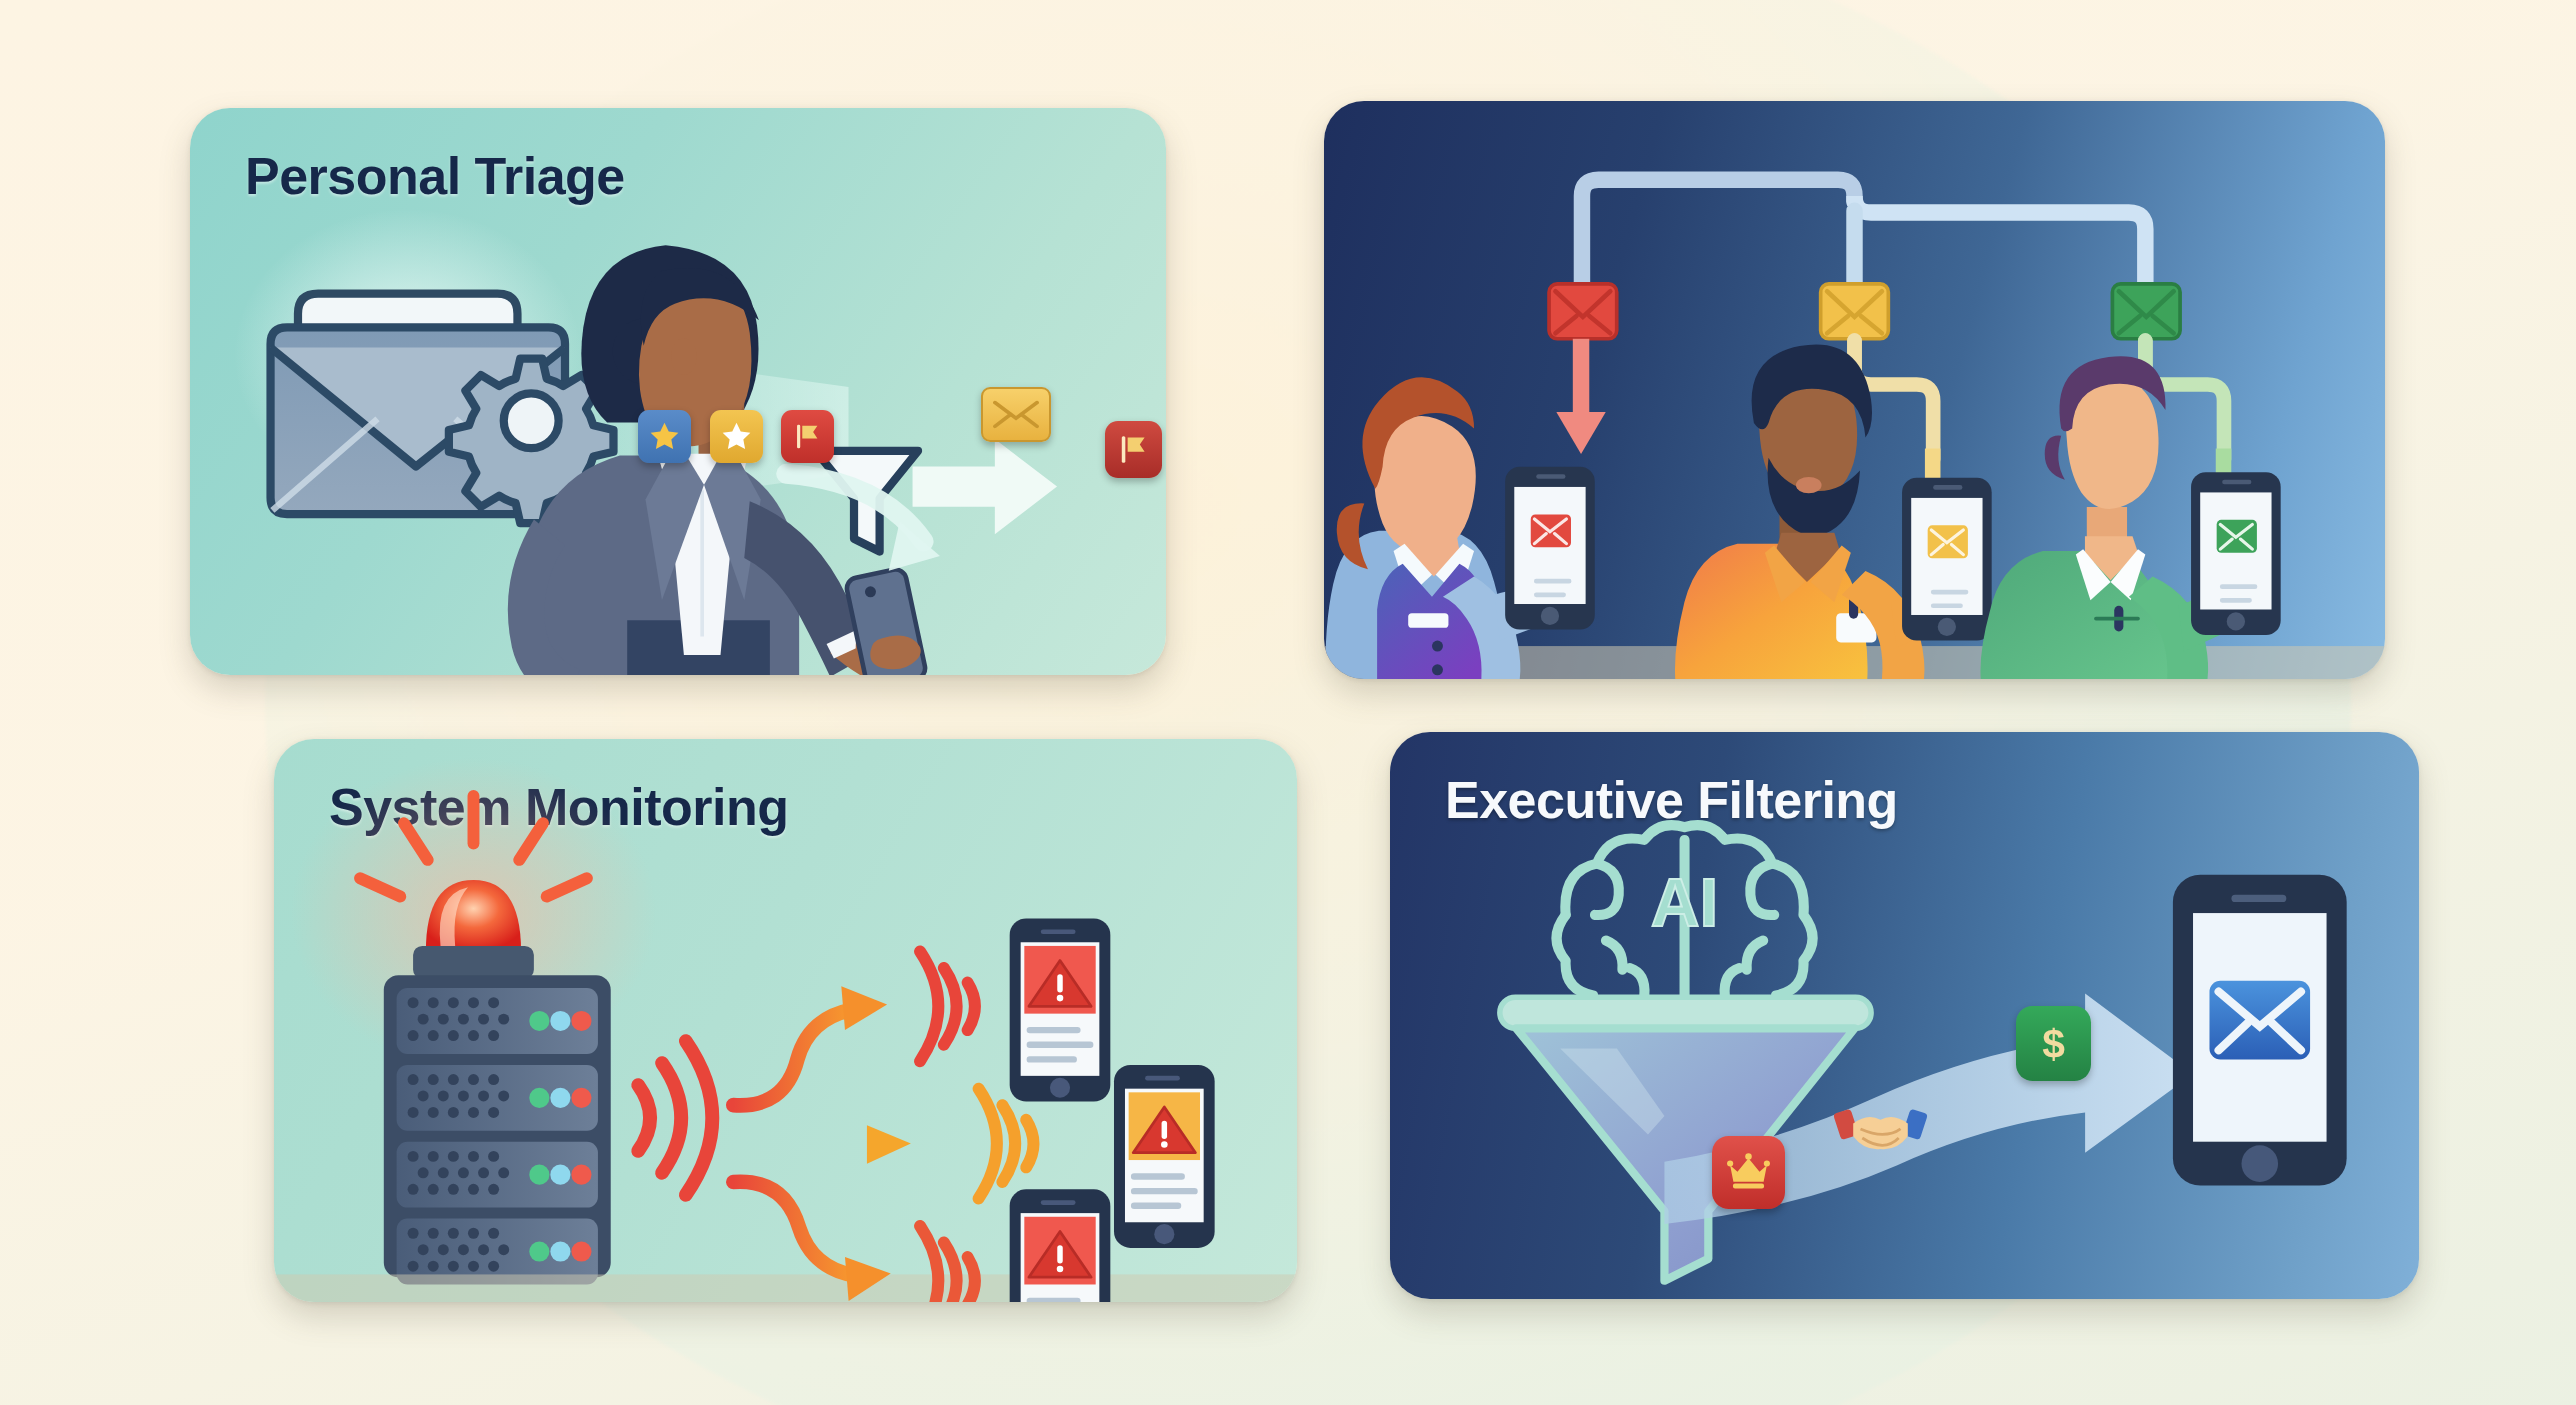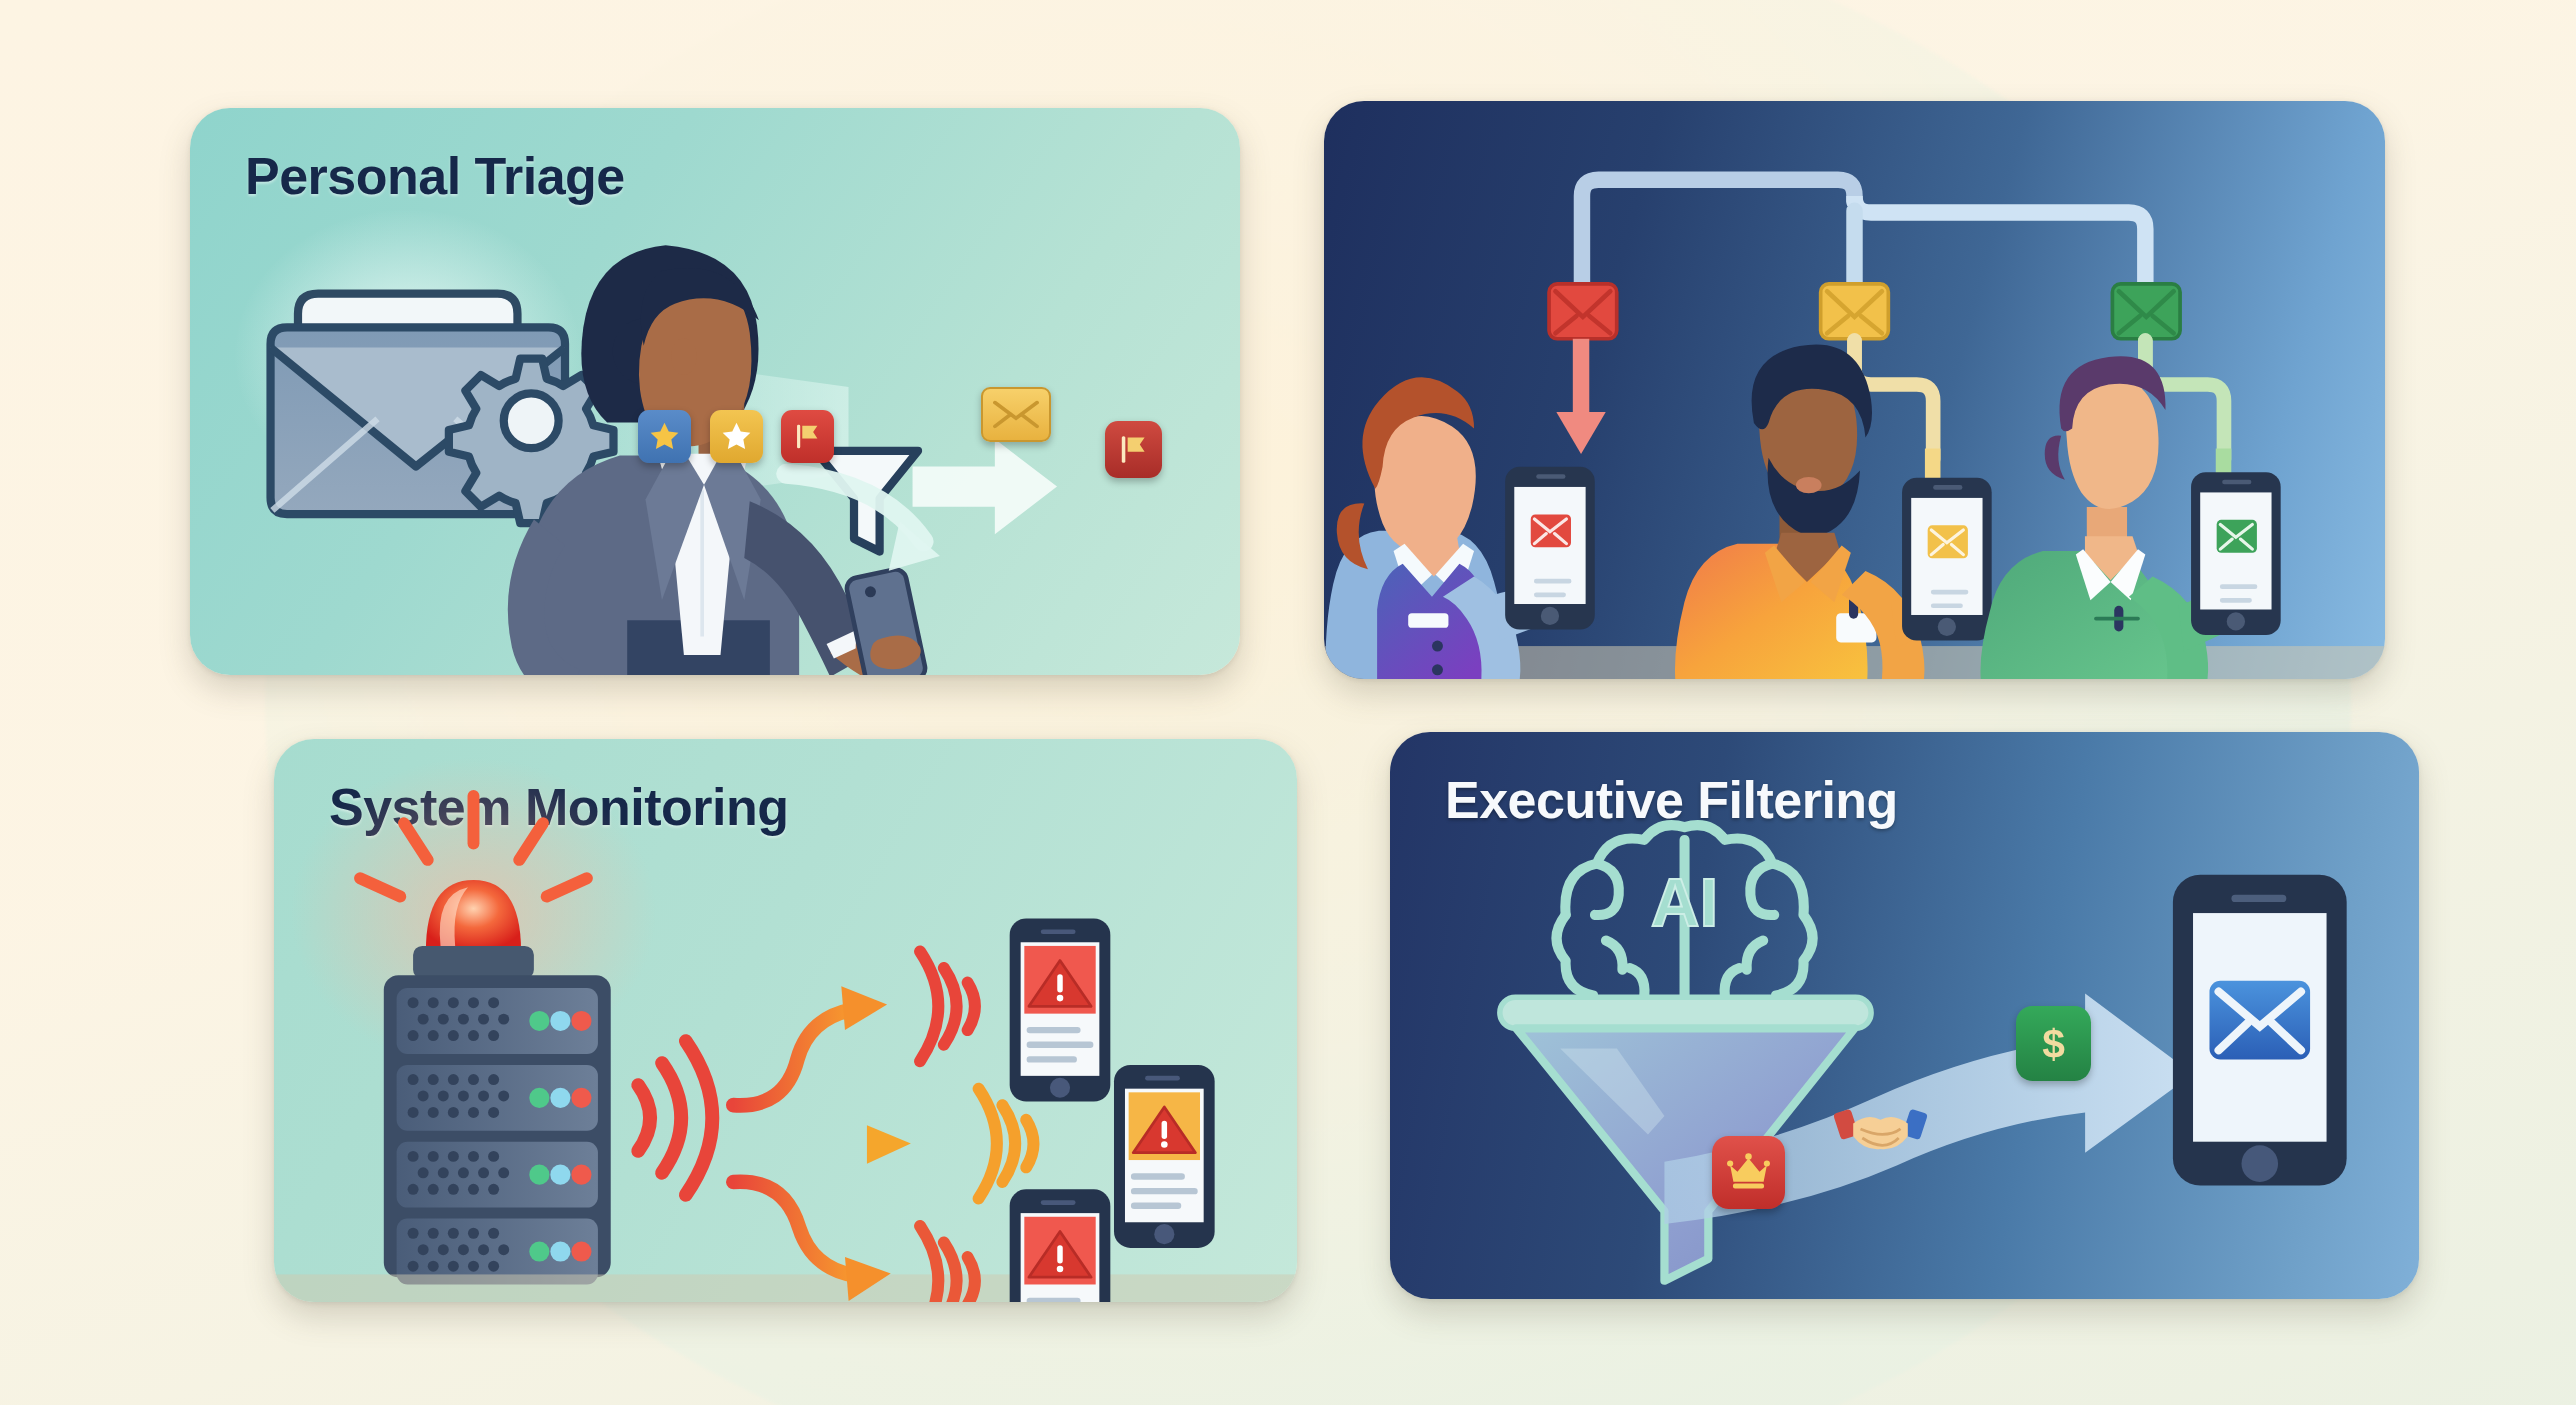--- a/index.html
+++ b/index.html
@@ -19,21 +19,21 @@
     position:absolute;inset:0;
     background:linear-gradient(160deg,rgba(253,244,227,1) 0%,rgba(250,246,231,0.2) 40%,rgba(232,240,226,0.85) 100%);
     pointer-events:none;
   }
 
   .panel{
     position:absolute;border-radius:40px;
     box-shadow:0 14.6px 31px rgba(90,88,70,0.22), 0 1.8px 5.5px rgba(90,88,70,0.12);
     overflow:hidden;
   }
-  .p1{left:190px;top:108px;width:1050px;height:567px;
+  .p1{left:190px;top:108px;width:976px;height:567px;
       background:linear-gradient(125deg,#8fd4cc 0%,#9ed9cf 35%,#b6e2d4 70%,#c6e8da 100%);}
   .p2{left:1324px;top:101px;width:1061px;height:578px;
       background:linear-gradient(105deg,#1e2f5e 0%,#27406e 28%,#3f6795 58%,#6fa3d0 86%,#89bbe2 100%);}
   .p3{left:274px;top:739px;width:1023px;height:563px;
       background:linear-gradient(120deg,#a6dccf 0%,#b2e0d3 45%,#c4e8da 100%);}
   .p4{left:1390px;top:732px;width:1029px;height:567px;
       background:linear-gradient(100deg,#233566 0%,#2d4a78 30%,#4a7aa8 62%,#6fa0c8 88%,#80b0d8 100%);}
 
   .title{position:absolute;left:55px;top:38px;font-size:52px;font-weight:bold;letter-spacing:-0.5px;}
   .title.dark{color:#16284a;text-shadow:0 1.8px 2.7px rgba(255,255,255,0.45);}

